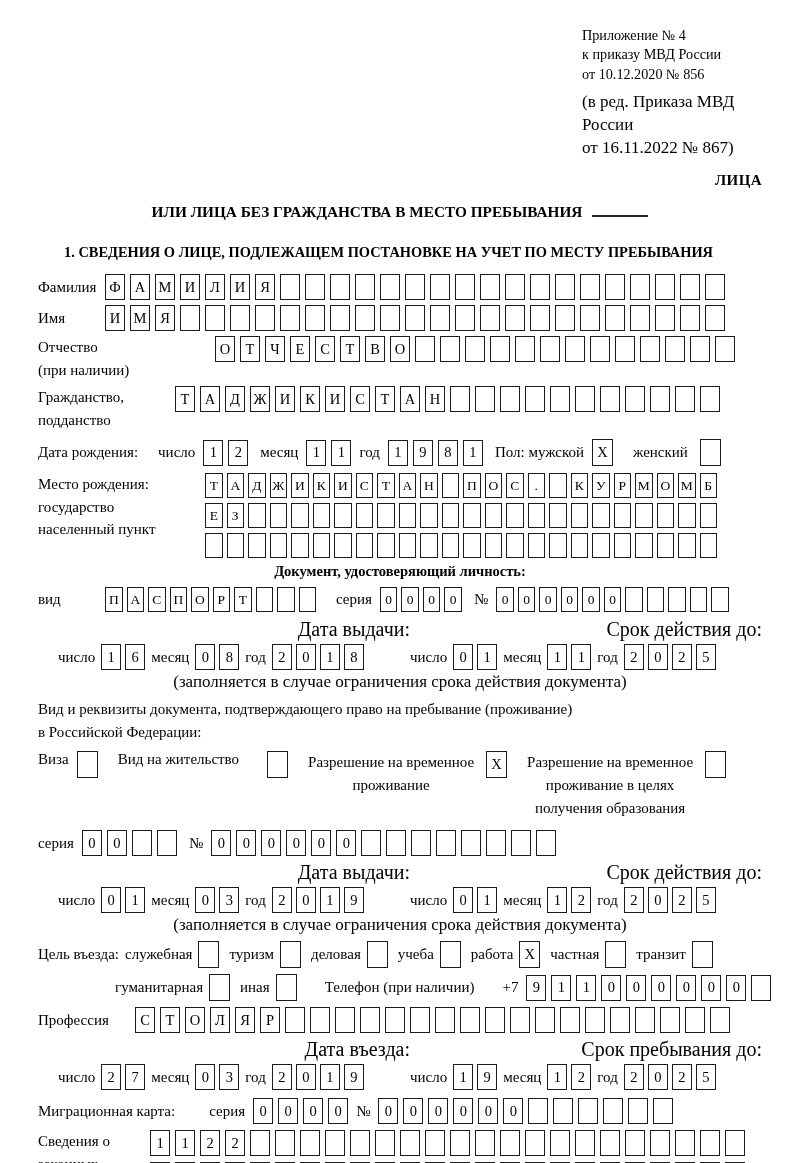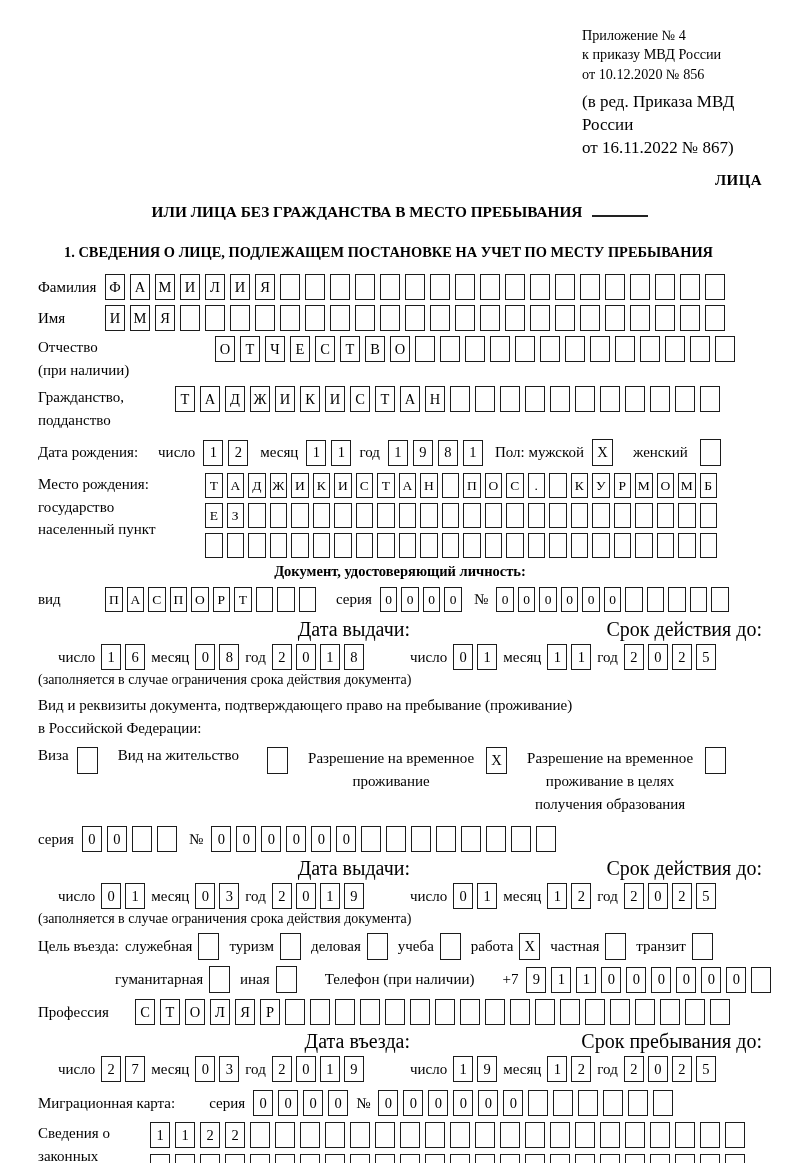--- a/index.html
+++ b/index.html
@@ -49,21 +49,21 @@
   .gap20 { margin-left:20px; }
   .gap28 { margin-left:28px; }
 
   .stack { display:flex; flex-direction:column; gap:5px; }
 
   
   .datepair { display:grid; grid-template-columns:372px auto; margin-bottom:2px; }
   .datecol-title { text-align:right; font-size:20px; margin-bottom:3px; }
   .daterow { display:flex; align-items:center; gap:6px; }
   .daterow .cellrow { gap:4px; }
-  .note-right { text-align:left; font-size:14px; margin:2px 0 6px 0; }
+  .note-right { text-align:center; font-size:17px; margin:2px 0 6px 0; }
 
   .center-bold { text-align:center; font-weight:bold; font-size:14.5px; margin:3px 0 7px 0; }
 
   
   .res-row { display:flex; align-items:flex-start; margin:6px 0 10px 0; }
   .multi { display:flex; flex-direction:column; align-items:center; text-align:left; line-height:1.55; }
 
   .purpose-row { display:flex; align-items:center; margin-bottom:6px; }
   .purpose-row .cbx { margin-left:6px; }
   .pitem { margin-left:10px; }

